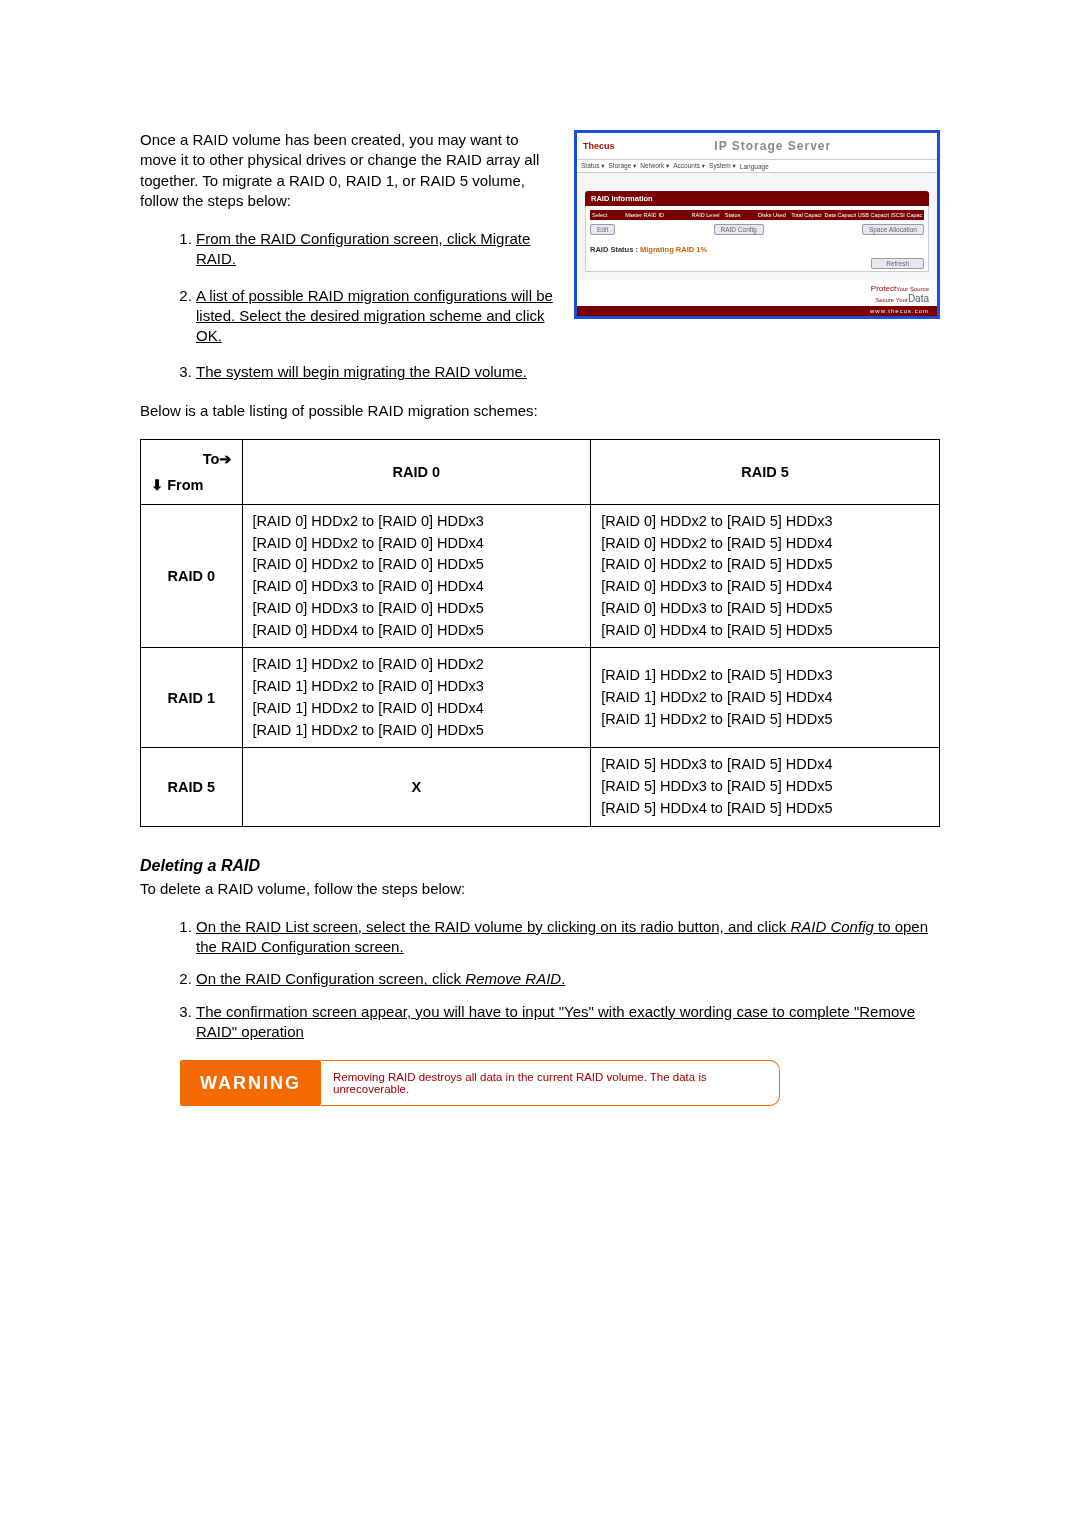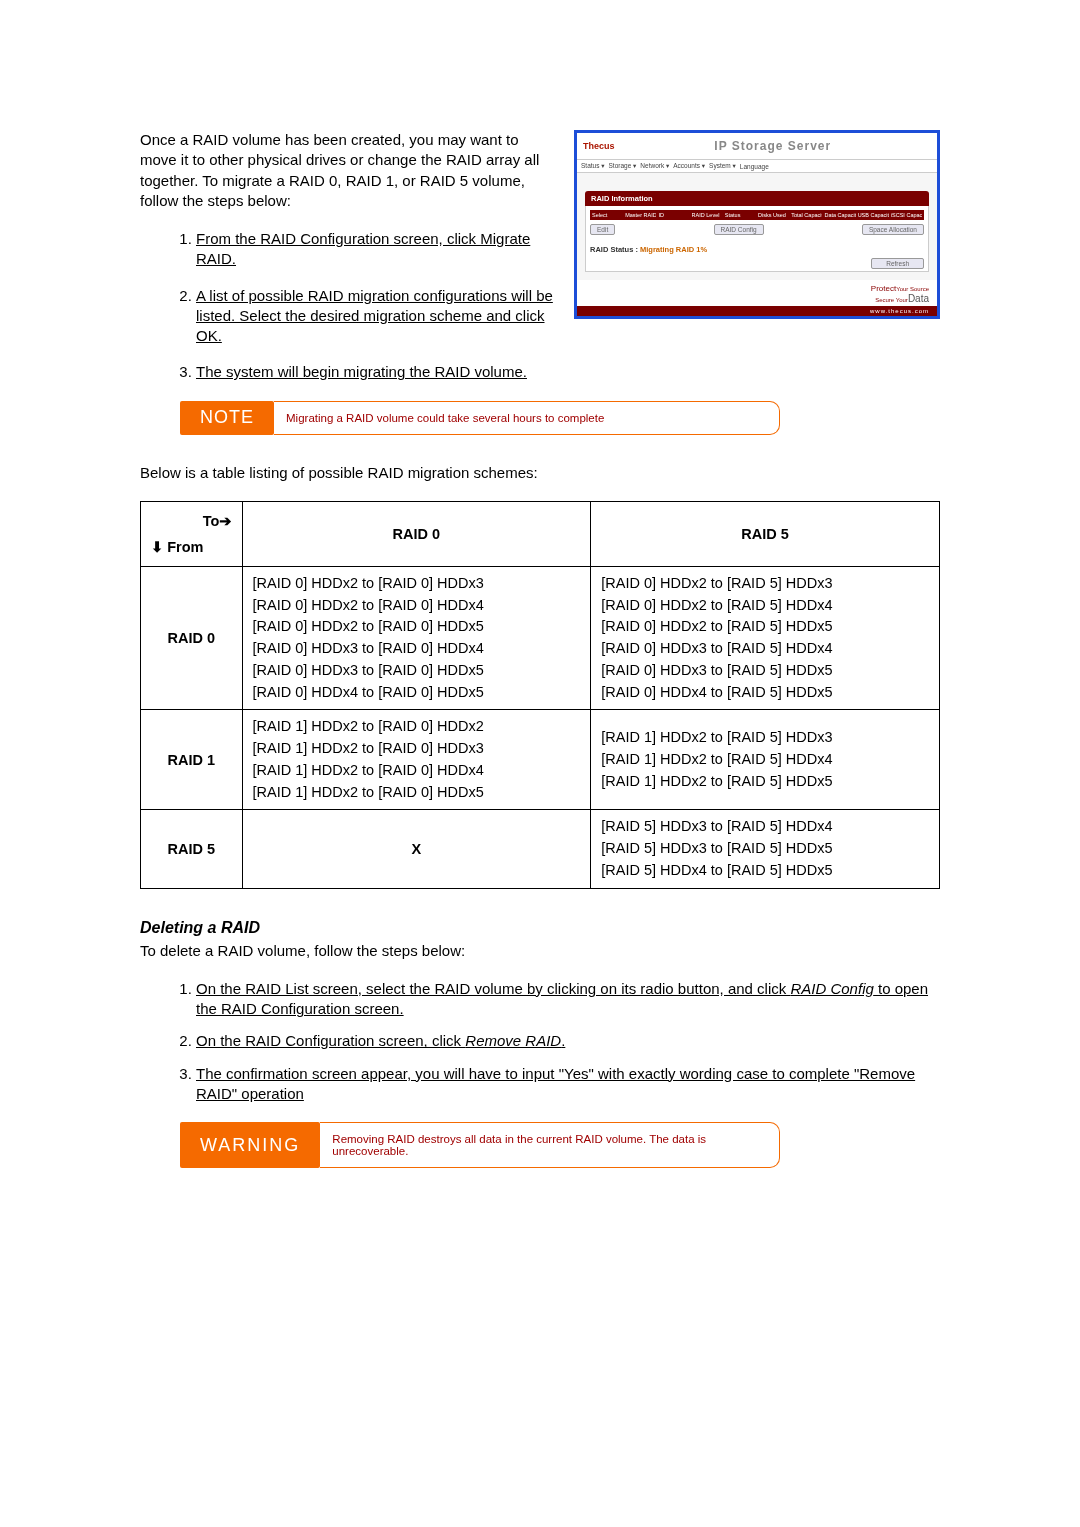--- a/index.html
+++ b/index.html
@@ -100,21 +100,21 @@
   .callout{
     display:flex;align-items:stretch;
     width:600px;margin:0 0 28px 40px;
   }
   .callout .badge{
     background:#f56a00;color:#fff;font-size:18px;
     display:flex;align-items:center;justify-content:center;
     padding:0 20px;border-radius:2px;
     letter-spacing:1px;
   }
-  .callout.warning .badge{letter-spacing:2px;}
+  .callout.warning .badge{letter-spacing:2px;font-weight:bold;}
   .callout .msg{
     flex:1;border:1px solid #f56a00;border-left:none;
     border-radius:0 10px 10px 0;
     font-size:11.5px;color:#a00000;
     padding:10px 12px;display:flex;align-items:center;
   }
 
   table.migrate{
     border-collapse:collapse;width:100%;
     font-size:14.5px;margin-bottom:30px;padding-left:28px;
@@ -190,24 +190,20 @@
 
     <p class="body-text">Once a RAID volume has been created, you may want to move it to other physical drives or change the RAID array all together. To migrate a RAID 0, RAID 1, or RAID 5 volume, follow the steps below:</p>
 
     <ol class="steps">
       <li>From the RAID Configuration screen, click Migrate RAID.</li>
       <li>A list of possible RAID migration configurations will be listed. Select the desired migration scheme and click OK.</li>
       <li>The system will begin migrating the RAID volume.</li>
     </ol>
   </div>
 
-  <div class="callout">
-    <div class="badge">NOTE</div>
-    <div class="msg">Migrating a RAID volume could take several hours to complete</div>
-  </div>
 
   <p class="body-text">Below is a table listing of possible RAID migration schemes:</p>
 
   <table class="migrate">
     <tbody>
         <tr>
       <th>
         <span class="corner">
           <span class="to">To➔</span>
           <span class="from">⬇ From</span>

